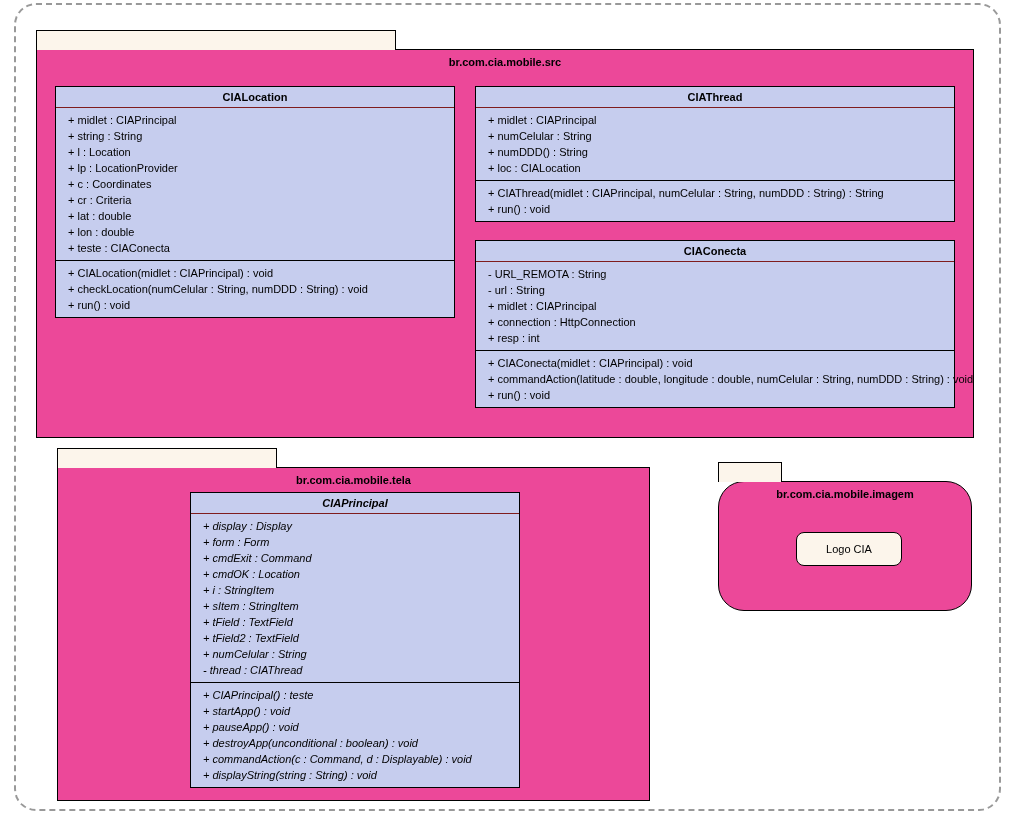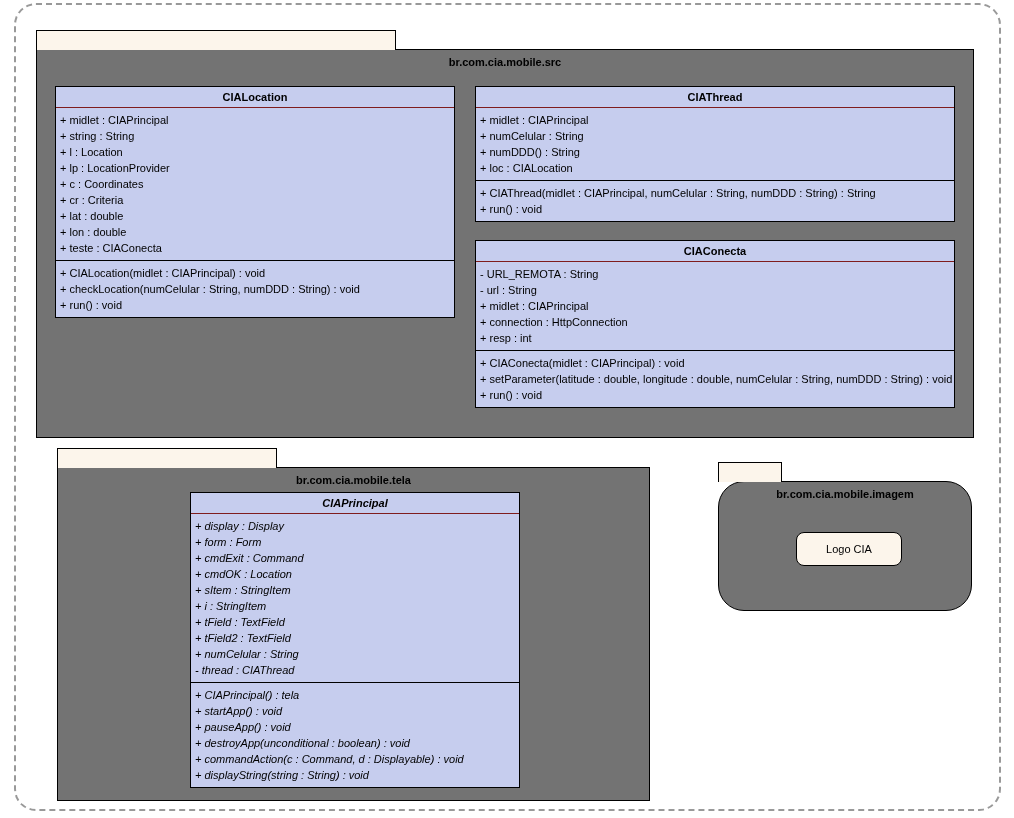--- a/index.html
+++ b/index.html
@@ -19,21 +19,21 @@
     position: absolute;
     left: 14px;
     top: 3px;
     width: 987px;
     height: 808px;
     border: 2px dashed #999999;
     border-radius: 22px;
   }
   .package {
     position: absolute;
-    background: #737373;
+    background: #ec4899;
     border: 1px solid #000000;
   }
   .package-tab {
     position: absolute;
     top: -20px;
     left: -1px;
     height: 20px;
     width: 200px;
     background: #fcf5eb;
     border: 1px solid #000000;
@@ -51,21 +51,21 @@
     border: 1px solid #000000;
   }
   .uml-class-title {
     text-align: center;
     font-weight: bold;
     padding: 4px 0;
     border-bottom: 1px solid #7f1d1d;
     font-size: 11px;
   }
   .uml-class-section {
-    padding: 4px 4px;
+    padding: 4px 12px;
     border-bottom: 1px solid #000000;
     line-height: 16px;
   }
   .uml-class-section:last-child {
     border-bottom: none;
   }
   .uml-class-section div {
     white-space: nowrap;
   }
   .artifact {
@@ -126,46 +126,46 @@
       <div class="uml-class-title">CIAConecta</div>
       <div class="uml-class-section">
         <div>- URL_REMOTA : String</div>
         <div>- url : String</div>
         <div>+ midlet : CIAPrincipal</div>
         <div>+ connection : HttpConnection</div>
         <div>+ resp : int</div>
       </div>
       <div class="uml-class-section">
         <div>+ CIAConecta(midlet : CIAPrincipal) : void</div>
-        <div>+ setParameter(latitude : double, longitude : double, numCelular : String, numDDD : String) : void</div>
+        <div>+ commandAction(latitude : double, longitude : double, numCelular : String, numDDD : String) : void</div>
         <div>+ run() : void</div>
       </div>
     </div>
   </div>
 
   <div class="package" style="left:57px; top:467px; width:593px; height:334px;">
     <div class="package-tab" style="width:220px;"></div>
     <div class="package-title">br.com.cia.mobile.tela</div>
 
     <div class="uml-class" style="left:132px; top:24px; width:330px;font-style:italic;">
       <div class="uml-class-title">CIAPrincipal</div>
       <div class="uml-class-section">
         <div>+ display : Display</div>
         <div>+ form : Form</div>
         <div>+ cmdExit : Command</div>
         <div>+ cmdOK : Location</div>
+        <div>+ i : StringItem</div>
         <div>+ sItem : StringItem</div>
-        <div>+ i : StringItem</div>
         <div>+ tField : TextField</div>
         <div>+ tField2 : TextField</div>
         <div>+ numCelular : String</div>
         <div>- thread : CIAThread</div>
       </div>
       <div class="uml-class-section">
-        <div>+ CIAPrincipal() : tela</div>
+        <div>+ CIAPrincipal() : teste</div>
         <div>+ startApp() : void</div>
         <div>+ pauseApp() : void</div>
         <div>+ destroyApp(unconditional : boolean) : void</div>
         <div>+ commandAction(c : Command, d : Displayable) : void</div>
         <div>+ displayString(string : String) : void</div>
       </div>
     </div>
   </div>
 
   <div class="package" style="left:718px; top:481px; width:254px; height:130px;border-radius:26px;">

